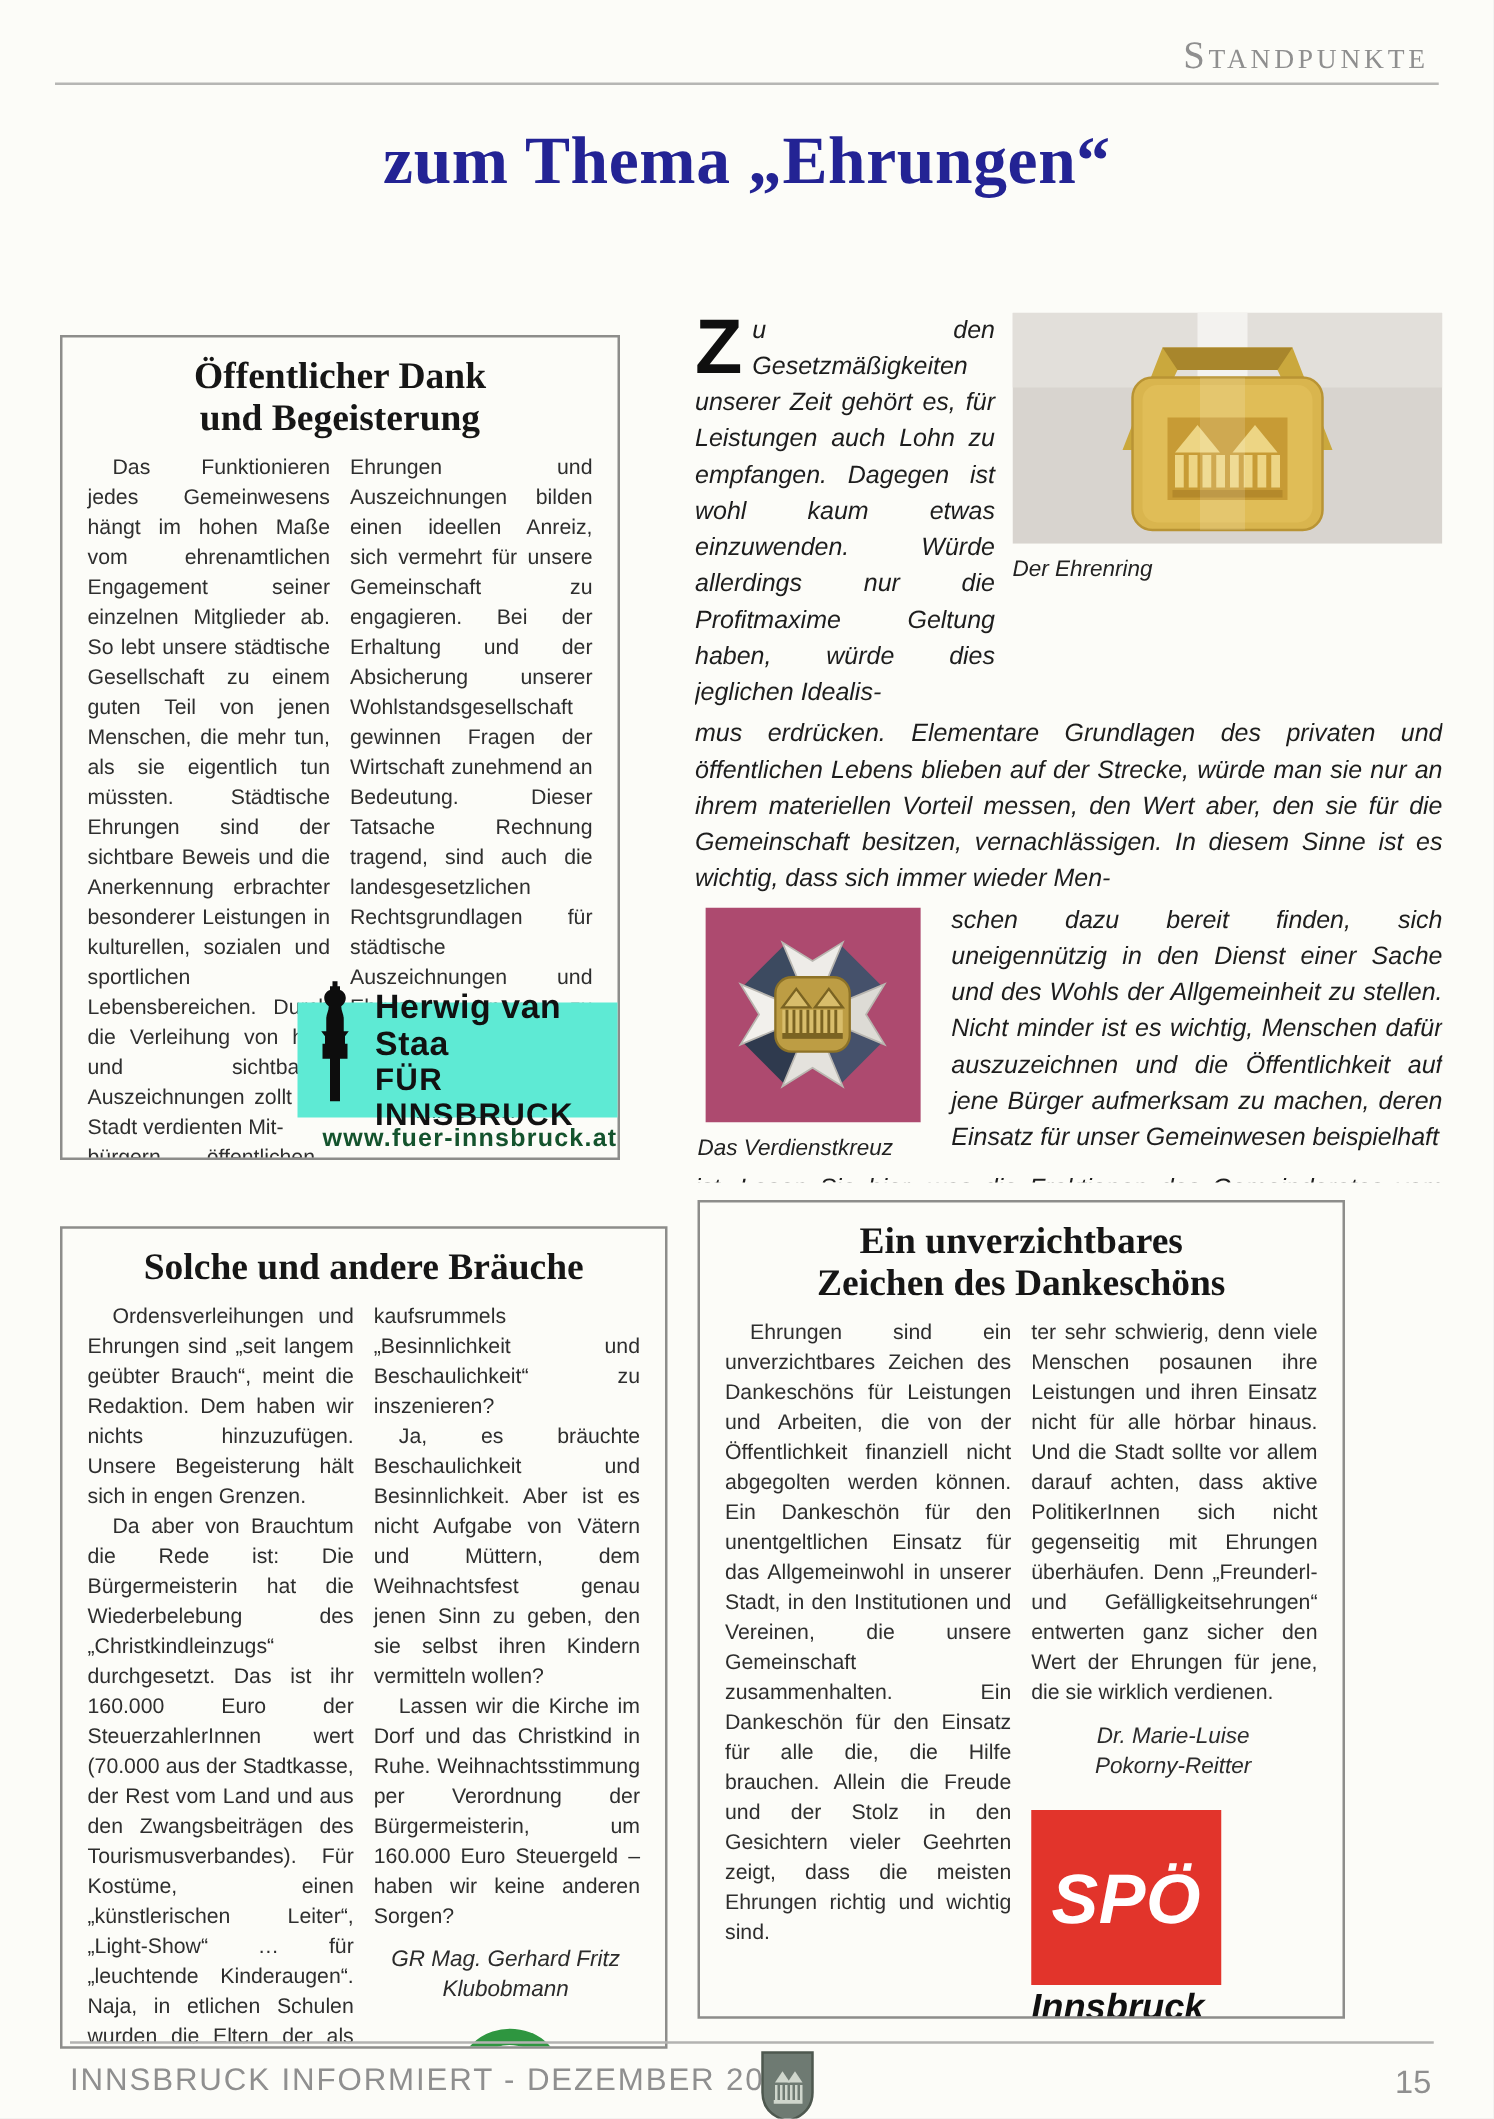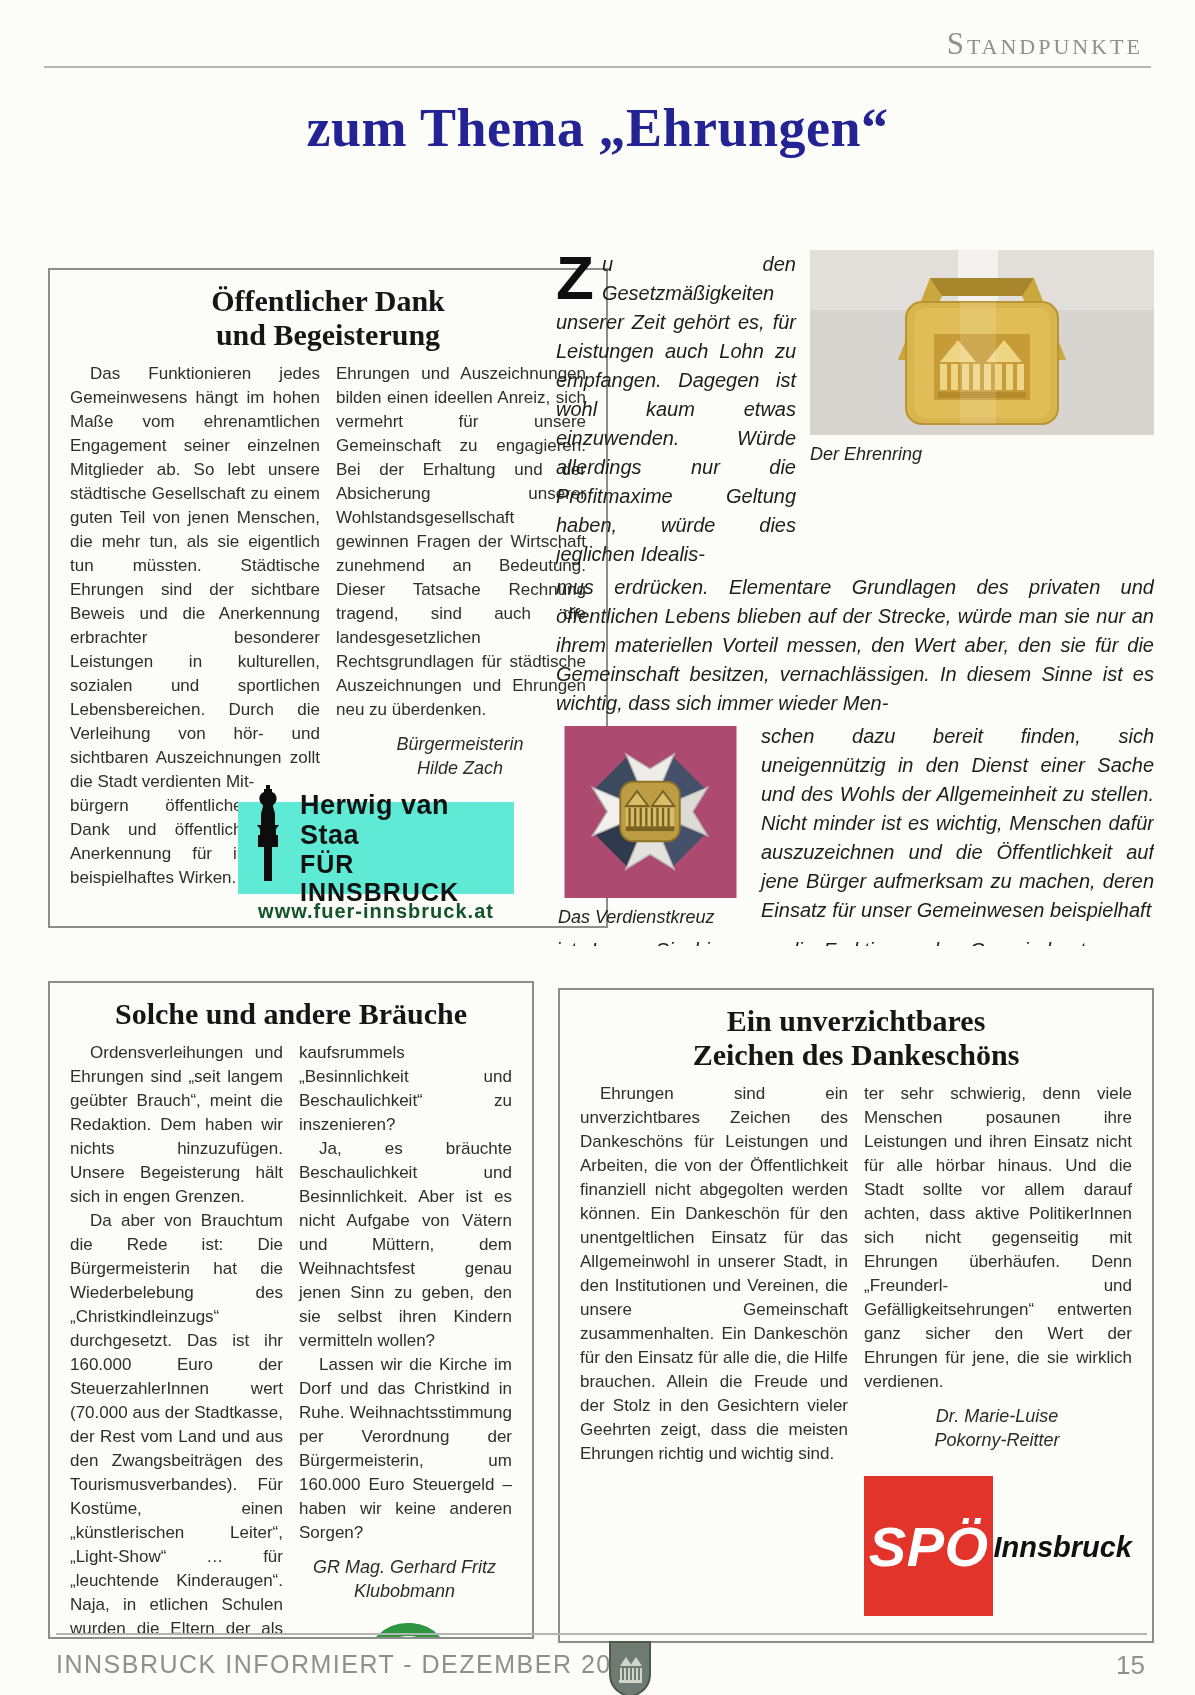--- a/index.html
+++ b/index.html
@@ -36,21 +36,21 @@
     margin:0 0 0 0;font-size:17px;line-height:24px;
     text-align:justify;color:#2e2e2e;
   }
   .box p.indent{text-indent:20px;}
   .box p + p{margin-top:0;}
   .signature{
     margin-top:10px;text-align:center;font-style:italic;
     font-size:18px;line-height:24px;color:#2b2b2b;padding-right:2px;
   }
   
-  #box-dank{left:48px;top:268px;width:560px;height:660px;}
+  #box-dank{left:48px;top:268px;width:448px;height:660px;}
   .wrapnarrow{width:182px;}
   .ad{
     position:absolute;left:188px;top:532px;width:276px;height:92px;
     background:#5eead4;display:flex;align-items:center;
   }
   .ad .tower{position:absolute;left:8px;bottom:3px;}
   .ad-text{margin-left:62px;color:#111;}
   .ad-line1{font-size:27px;font-weight:bold;line-height:30px;letter-spacing:.5px;}
   .ad-line2{font-size:25px;font-weight:bold;line-height:28px;letter-spacing:1px;}
   .ad-url{
@@ -74,22 +74,22 @@
   .photo-caption{
     font-style:italic;font-size:18px;color:#222;margin-top:5px;text-align:left;
   }
   .full{margin-top:4px;}
   .medal-flow{margin-top:4px;overflow:hidden;}
   .medal-fig{float:left;width:185px;margin:4px 18px 4px 2px;}
   
   #box-braeuche{left:48px;top:981px;width:486px;height:658px;}
   .gruene-logo{margin-top:14px;display:flex;flex-direction:column;align-items:center;}
   
-  #box-zeichen{left:558px;top:988px;width:596px;height:655px;}
-  .spoe-logo{margin-top:24px;display:flex;flex-direction:row;align-items:center;}
+  #box-zeichen{left:558px;top:960px;width:518px;height:655px;}
+  .spoe-logo{margin-top:24px;display:flex;flex-direction:column;}
   .spoe-box{
     width:152px;height:140px;background:#E2342B;
     display:flex;align-items:center;justify-content:center;
   }
   .spoe-word{
     color:#ffffff;font-weight:bold;font-style:italic;font-size:56px;letter-spacing:0.5px;
   }
   .spoe-sub{
     color:#101010;font-weight:bold;font-style:italic;font-size:29px;margin-top:2px;
   }

